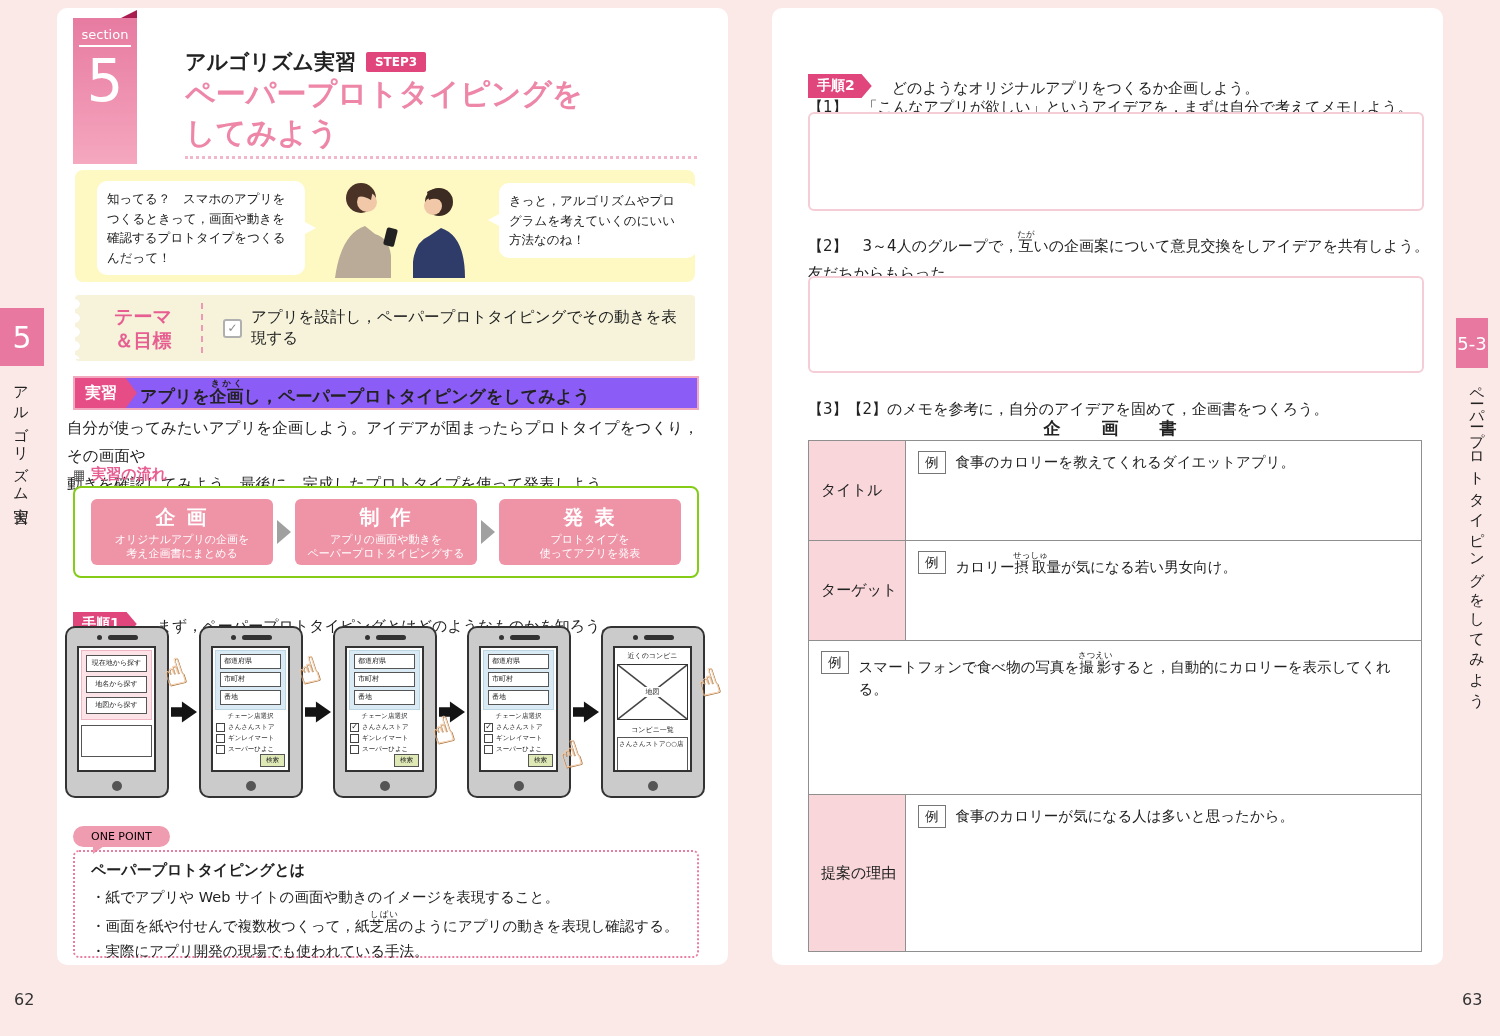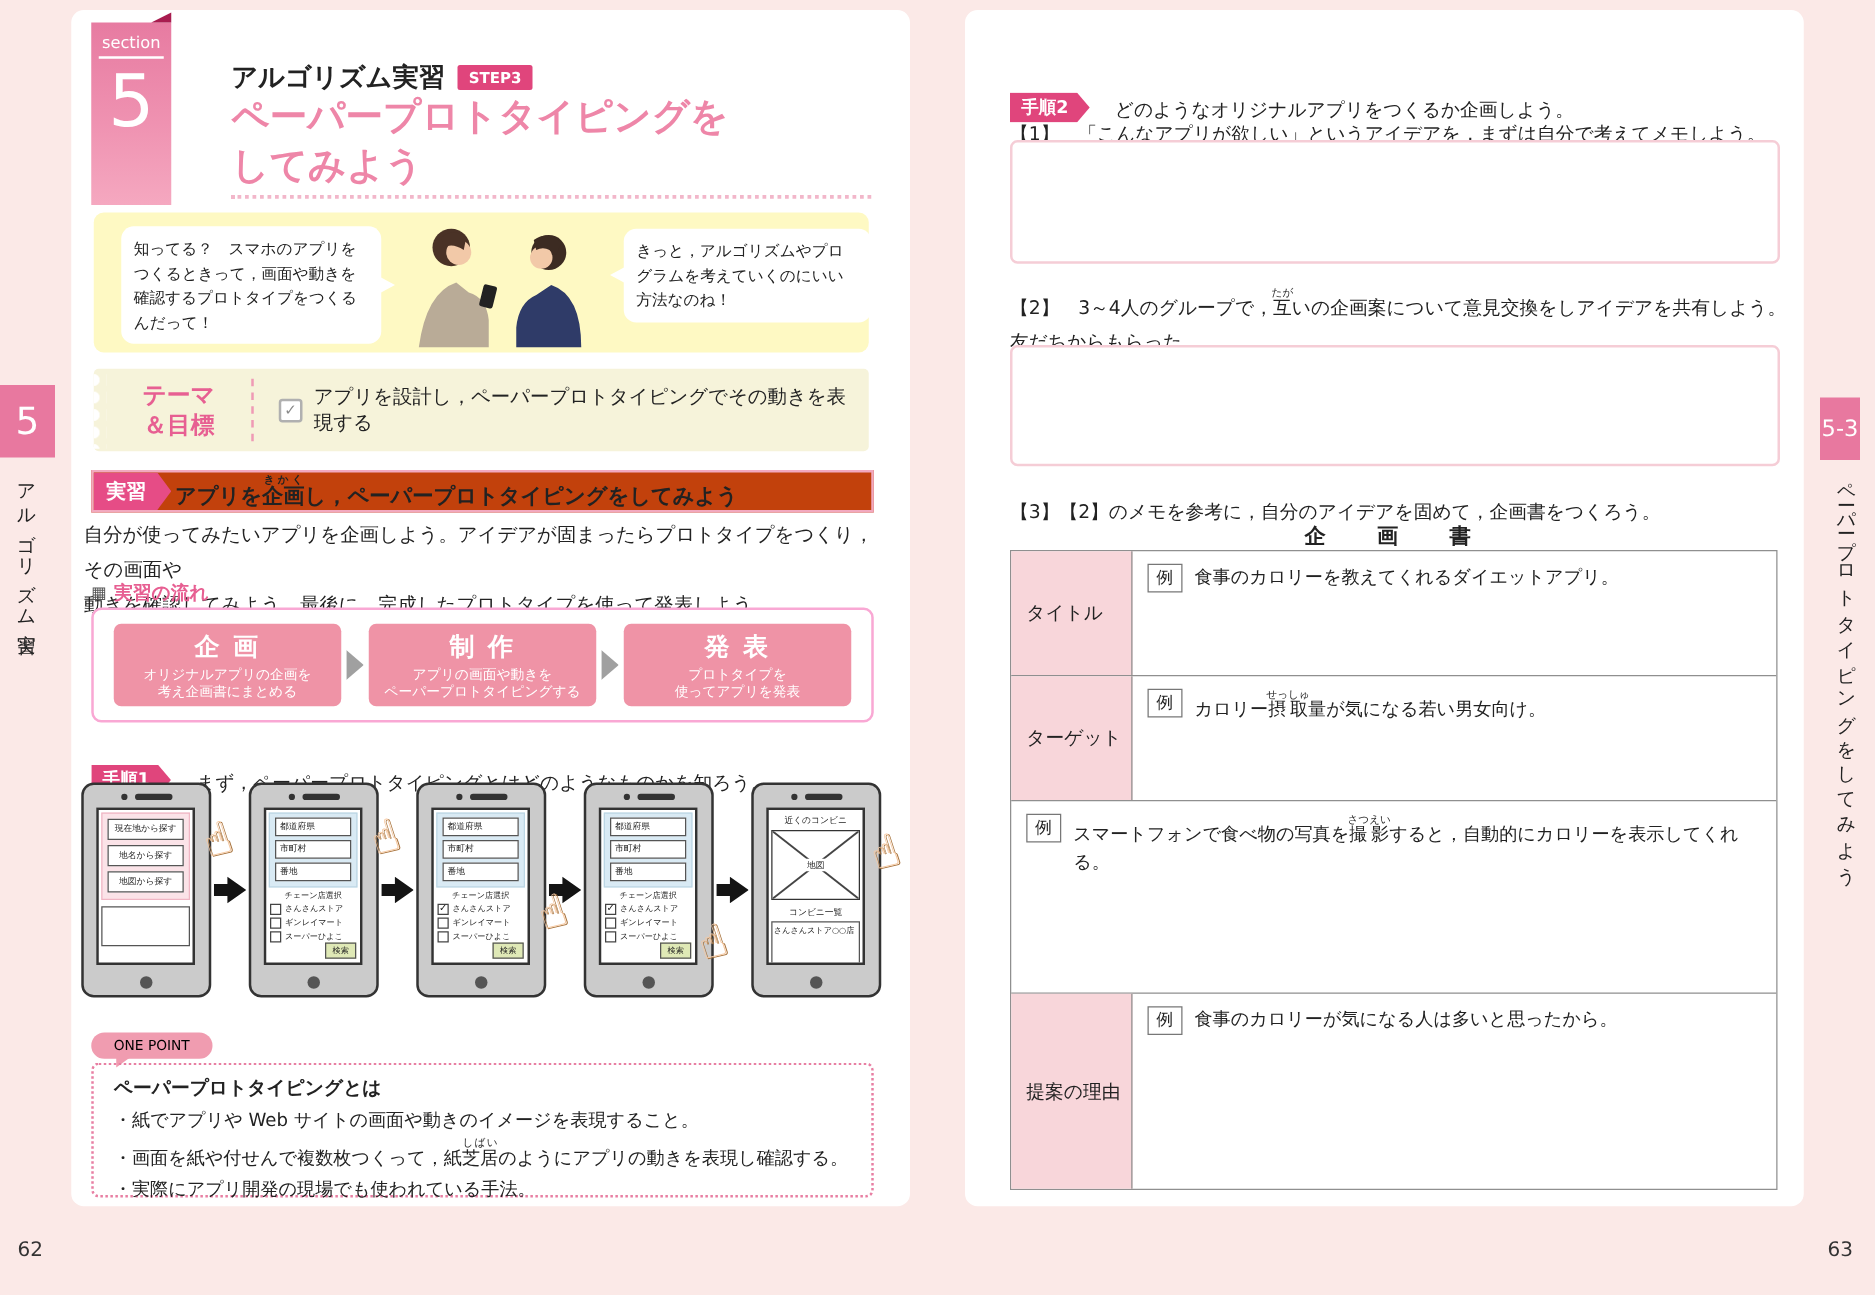--- a/index.html
+++ b/index.html
@@ -50,32 +50,32 @@
                  background-size:10px 14px; background-repeat:repeat-y; }
   .theme-label { position:absolute; left:24px; top:9px; width:88px; text-align:center;
                  color:#e75f92; font-weight:bold; font-size:19px; line-height:24px; }
   .theme-divider { position:absolute; left:126px; top:8px; bottom:8px; border-left:2px dashed #ef9ab5; }
   .theme-content { position:absolute; left:148px; top:0; right:8px; height:100%; display:flex; align-items:center; gap:9px; font-size:15.5px; }
   .checkbox-icon { flex:0 0 auto; width:15px; height:15px; border:2px solid #b0b0b0; border-radius:3px;
                    color:#8a8a8a; font-size:12px; line-height:14px; text-align:center; background:#fff; }
 
   
   .practice-bar { position:absolute; left:16px; top:368px; width:626px; height:34px; border:2px solid #f2a9bf;
-                  background:#c2410c; display:flex; align-items:center; box-sizing:border-box; overflow:visible; }
+                  background:#8b5cf6; display:flex; align-items:center; box-sizing:border-box; overflow:visible; }
   .practice-badge { height:100%; background:#e64c86; color:#fff; font-weight:bold; font-size:16px;
                     display:flex; align-items:center; padding:0 20px 0 10px;
                     clip-path:polygon(0 0,82% 0,100% 50%,82% 100%,0 100%); }
   .practice-title { font-size:17px; font-weight:bold; margin-left:3px; white-space:nowrap; }
   .body-para { position:absolute; left:10px; top:406px; width:644px; font-size:15.5px; line-height:28px; }
 
   
   .flow-heading { position:absolute; left:16px; top:457px; color:#e75f92; font-weight:bold; font-size:15px;
                   display:flex; gap:6px; align-items:center; }
   .grid-icon { color:#555; font-size:13px; }
-  .flow-box { position:absolute; left:16px; top:478px; width:626px; height:92px; border:2px solid #f9a8d4; border-radius:8px;
+  .flow-box { position:absolute; left:16px; top:478px; width:626px; height:92px; border:2px solid #84cc16; border-radius:8px;
               box-sizing:border-box; display:flex; align-items:center; justify-content:space-between; padding:0 16px; background:#fff; }
   .flow-step { width:182px; height:66px; background:#ef93a6; border-radius:6px; color:#fff; text-align:center;
                padding-top:5px; box-sizing:border-box; }
   .flow-step .t { font-size:20px; font-weight:bold; letter-spacing:2px; }
   .flow-step .d { font-size:11px; line-height:14px; margin-top:2px; }
   .flow-arrow { width:14px; height:24px; background:#a0a0a0; clip-path:polygon(0 0,100% 50%,0 100%); }
 
   
   .step-row { position:absolute; display:flex; align-items:flex-end; gap:20px; font-size:15px; white-space:nowrap;margin-top:16px; }
   .pent-badge { background:#e0457c; color:#fff; font-weight:bold; font-size:14px; padding:3px 17px 3px 9px;

